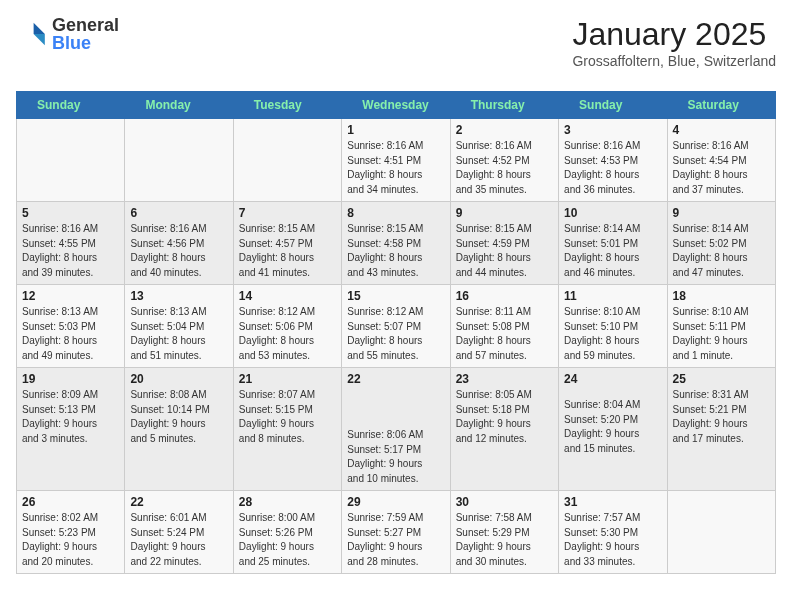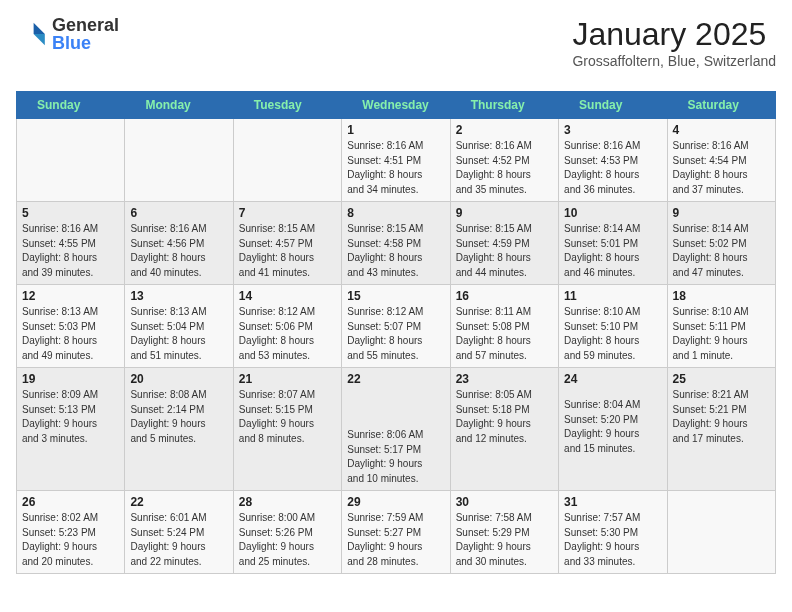--- a/index.html
+++ b/index.html
@@ -262,21 +262,21 @@
         <td>
           <div class="day-num">19</div>
           <div class="day-info" style="white-space: pre-line;">Sunrise: 8:09 AM
 Sunset: 5:13 PM
 Daylight: 9 hours
 and 3 minutes.</div>
         </td>
         <td>
           <div class="day-num">20</div>
           <div class="day-info" style="white-space: pre-line;">Sunrise: 8:08 AM
-Sunset: 2:14 PM
+Sunset: 10:14 PM
 Daylight: 9 hours
 and 5 minutes.</div>
         </td>
         <td>
           <div class="day-num">21</div>
           <div class="day-info" style="white-space: pre-line;">Sunrise: 8:07 AM
 Sunset: 5:15 PM
 Daylight: 9 hours
 and 8 minutes.</div>
         </td>
@@ -296,21 +296,21 @@
         </td>
         <td>
           <div class="day-num">24</div>
           <div class="day-info" style="white-space: pre-line; margin-top: 12px;">Sunrise: 8:04 AM
 Sunset: 5:20 PM
 Daylight: 9 hours
 and 15 minutes.</div>
         </td>
         <td>
           <div class="day-num">25</div>
-          <div class="day-info" style="white-space: pre-line;">Sunrise: 8:21 AM
+          <div class="day-info" style="white-space: pre-line;">Sunrise: 8:31 AM
 Sunset: 5:21 PM
 Daylight: 9 hours
 and 17 minutes.</div>
         </td>
       </tr>
       <tr>
         <td>
           <div class="day-num">26</div>
           <div class="day-info" style="white-space: pre-line;">Sunrise: 8:02 AM
 Sunset: 5:23 PM

